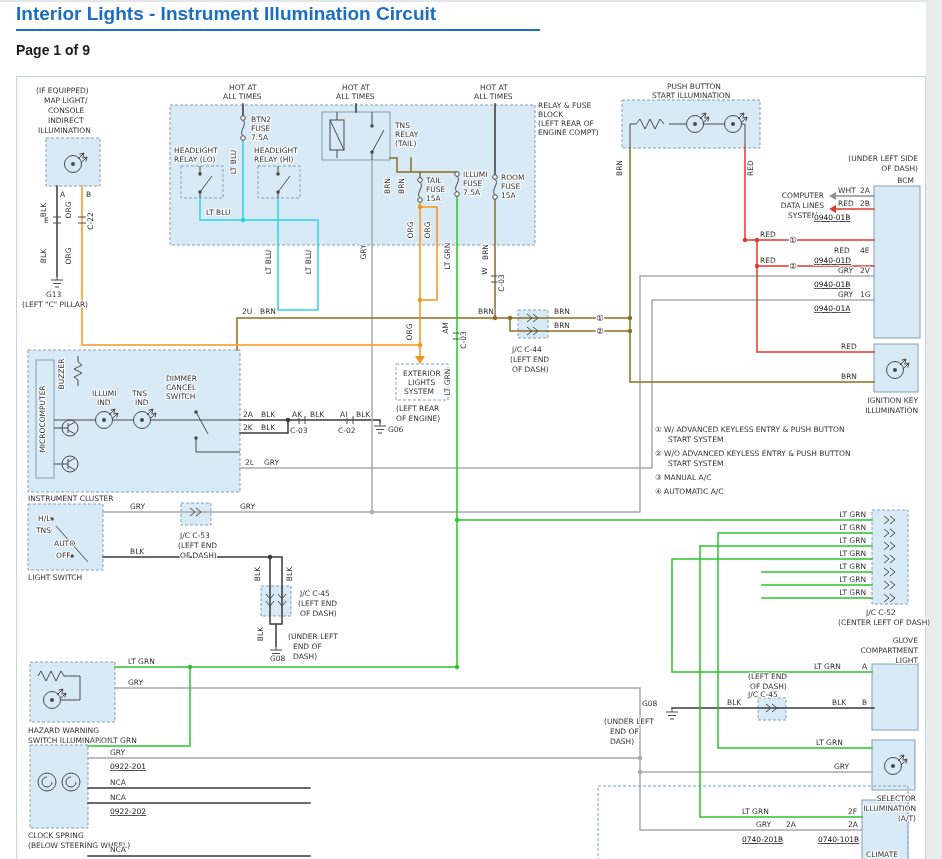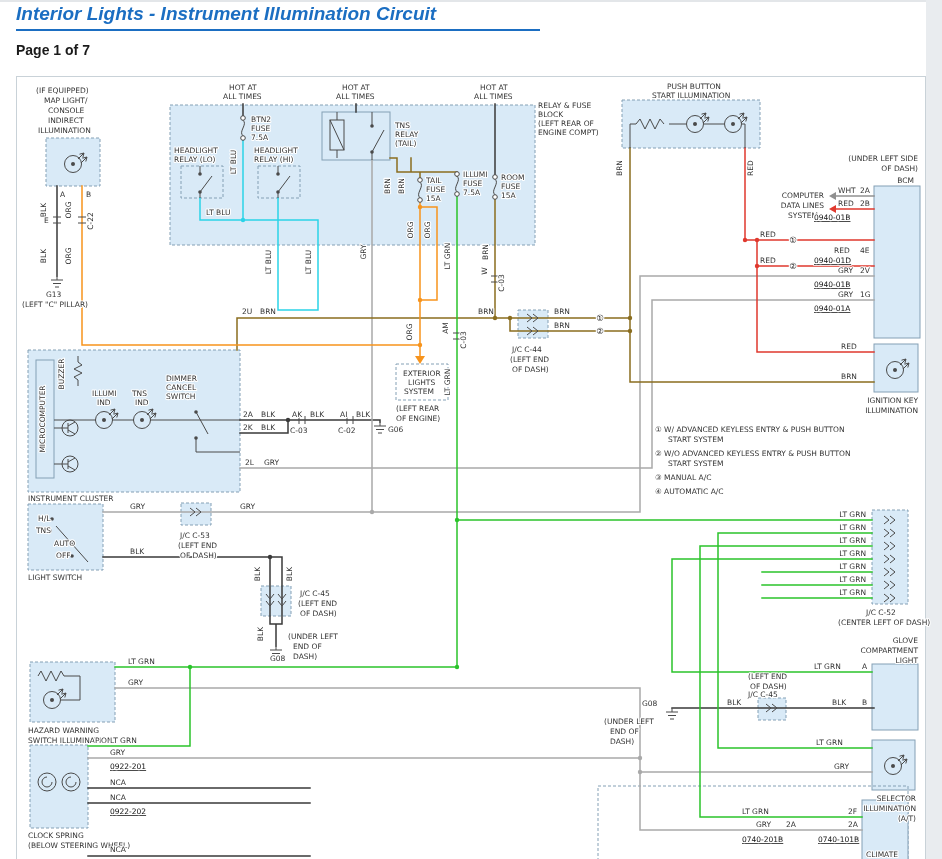--- a/index.html
+++ b/index.html
@@ -30,23 +30,23 @@
   .canvas-rect{fill:#fff;stroke:#c9d2d8;stroke-width:1;}
 </style>
 </head>
 <body>
 
 <div class="page">
   <div class="top-strip"></div>
   <div class="right-strip"></div>
 
   <div class="hdr">
-    <h1 style="color: rgb(27, 110, 194); font-style: italic;">Interior Lights - Instrument Illumination Circuit</h1>
+    <h1 style="color: rgb(27, 110, 194);">Interior Lights - Instrument Illumination Circuit</h1>
     <div class="rule" style="background: rgb(27, 110, 194);"></div>
-    <div class="pageinfo">Page 1 of 7</div>
+    <div class="pageinfo">Page 1 of 9</div>
   </div>
 
   <svg width="942" height="859" viewBox="0 0 942 859">
     <defs>
       <g id="fuse" class="sym">
         <circle class="wf" cx="0" cy="2" r="2.3"></circle>
           <circle class="wf" cx="0" cy="22" r="2.3"></circle>
         <path d="M0,4.3 C5,8 -5,16 0,19.7"></path>
       </g>
       <g id="bulb" class="sym">

